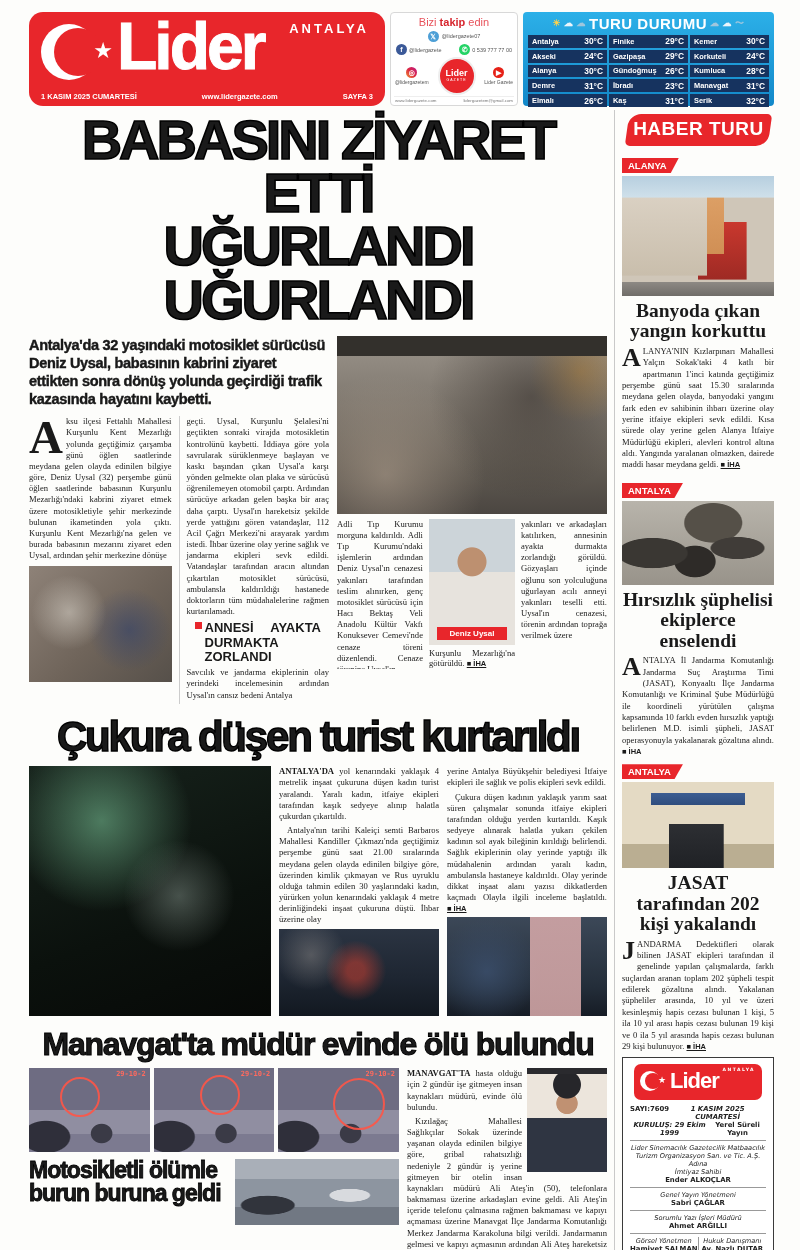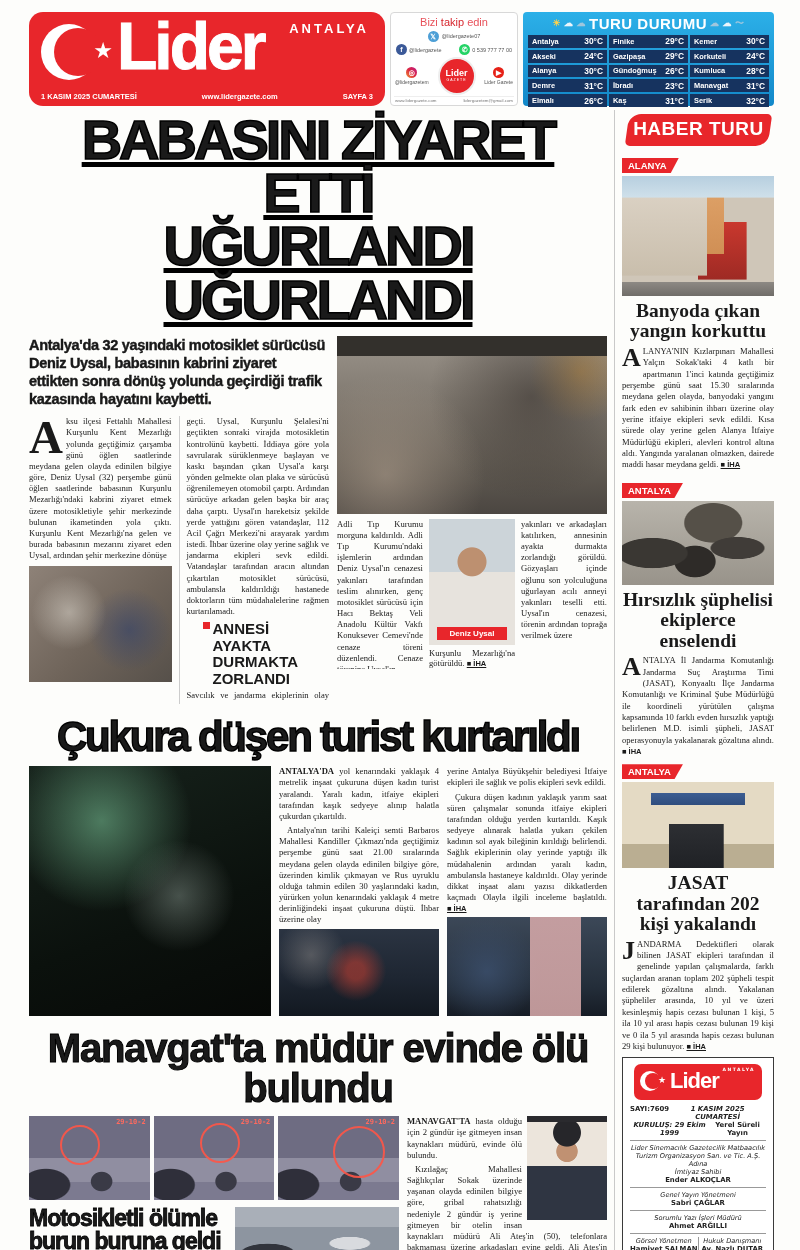--- a/index.html
+++ b/index.html
@@ -16,21 +16,21 @@
              font-size:66px;letter-spacing:-3px;line-height:1.05;-webkit-text-stroke:1px #fff;}
   .logo-region{position:absolute;right:16px;top:9px;font-family:"Liberation Sans",sans-serif;font-weight:bold;
                font-size:13px;letter-spacing:3px;}
   .logo-strip{position:absolute;bottom:5px;left:12px;right:12px;display:flex;justify-content:space-between;
               font-family:"Liberation Sans",sans-serif;font-size:7.5px;font-weight:bold;}
   
   .social-box{width:128px;border:1px solid #d8d8d8;border-radius:4px;background:#fff;flex-shrink:0;
               font-family:"Liberation Sans",sans-serif;text-align:center;padding:3px 3px 2px;box-sizing:border-box;
               display:flex;flex-direction:column;justify-content:space-between;}
   .social-title{font-size:11px;color:#e8515a;}
-  .social-title .t-bold{font-weight:normal;color:#d7262e;}
+  .social-title .t-bold{font-weight:bold;color:#d7262e;}
   .social-row{display:flex;align-items:center;justify-content:center;gap:3px;font-size:5.5px;color:#555;margin-top:1px;}
   .social-row.split{justify-content:space-between;padding:0 2px;}
   .sic{width:11px;height:11px;border-radius:50%;color:#fff;font-size:7px;line-height:11px;text-align:center;
        font-weight:bold;flex-shrink:0;}
   .x-ic{background:#4d9fd6;} .fb-ic{background:#3b5998;} .wa-ic{background:#25d366;}
   .ig-ic{background:linear-gradient(45deg,#f09433,#dc2743,#bc1888);} .yt-ic{background:#e62117;}
   .social-mid{display:flex;align-items:center;justify-content:space-between;padding:0 1px;}
   .social-center{width:34px;height:34px;border-radius:50%;background:#e8262b;border:2px solid #eee;color:#fff;
                  display:flex;flex-direction:column;align-items:center;justify-content:center;flex-shrink:0;}
   .social-center .cn{font-weight:bold;font-size:9px;line-height:1;}
@@ -52,43 +52,43 @@
   .wtemp{font-size:8.4px;}
   
   .content{display:flex;padding:0 26px 0 29px;gap:7px;}
   .main-col{width:578px;flex-shrink:0;}
   .sidebar{flex:1;border-left:1px solid #c9c9c9;padding-left:7px;padding-top:2px;min-width:0;}
   
   .kicker{font-family:"Liberation Sans",sans-serif;font-weight:bold;font-size:21px;letter-spacing:-0.5px;
           text-align:center;margin-top:3px;-webkit-text-stroke:0.6px #111;}
   .headline1{font-family:"Liberation Sans",sans-serif;font-weight:bold;font-size:56px;line-height:.95;
              letter-spacing:-3px;text-align:center;margin:3px 0 10px;-webkit-text-stroke:1.6px #000;}
-  .headline1 span{display:block;text-decoration:underline;}
+  .headline1 span{display:block;}
   .headline2{font-family:"Liberation Sans",sans-serif;font-weight:bold;font-size:42px;line-height:1;
              letter-spacing:-2.2px;text-align:center;margin:12px 0 8px;-webkit-text-stroke:1.4px #000;}
-  .headline3{font-family:"Liberation Sans",sans-serif;font-weight:bold;font-size:40px;line-height:1;
+  .headline3{font-family:"Liberation Sans",sans-serif;font-weight:bold;font-size:32px;line-height:1;
              letter-spacing:-1.2px;text-align:center;margin:12px 0 8px;-webkit-text-stroke:1px #000;}
   
   .bt{font-size:8.6px;line-height:1.3;text-align:justify;}
   .bt p{margin:0 0 3px;text-indent:8px;}
   .bt p.noind{text-indent:0;}
   .lead-in{font-weight:bold;font-family:"Liberation Serif",serif;}
   .sig{font-family:"Liberation Sans",sans-serif;font-weight:bold;font-size:7.5px;white-space:nowrap;text-decoration:underline;}
   .dropcap{float:left;font-weight:bold;font-size:47px;line-height:.82;padding:2px 3px 0 0;}
   .dropcap.small{font-size:26px;line-height:.85;padding:1px 2px 0 0;}
   
   .lead-top{display:flex;gap:8px;}
   .lead-left{width:300px;flex-shrink:0;}
   .intro{font-family:"Liberation Sans",sans-serif;font-weight:bold;font-size:14.5px;line-height:1.25;
          letter-spacing:-0.3px;margin:0 0 8px;-webkit-text-stroke:0.4px #111;}
   .cols2{display:flex;gap:7px;height:288px;overflow:hidden;}
   .cols2 .col{flex:1;min-width:0;}
   .cols2 .col + .col{border-left:1px solid #ccc;padding-left:7px;}
-  .crosshead{font-family:"Liberation Sans",sans-serif;font-weight:bold;font-size:15px;line-height:1.1;
-             display:flex;gap:3px;margin:4px 16px 3px;}
+  .crosshead{font-family:"Liberation Sans",sans-serif;font-weight:bold;font-size:13px;line-height:1.1;
+             display:flex;gap:3px;margin:4px 8px 3px;}
   .redsq{width:7px;height:7px;background:#e8262b;flex-shrink:0;margin-top:1px;}
   .lead-right{flex:1;min-width:0;}
   .lead-sub{display:flex;gap:6px;margin-top:5px;height:150px;overflow:hidden;}
   .subcol{flex:1;min-width:0;}
   .portrait-wrap{width:86px;flex-shrink:0;}
   .under-portrait{font-size:8.6px;line-height:1.25;text-align:justify;margin-top:3px;}
   
   .story2-row{display:flex;gap:8px;height:250px;overflow:hidden;}
   .s2col{flex:1;min-width:0;display:flex;flex-direction:column;}
   

